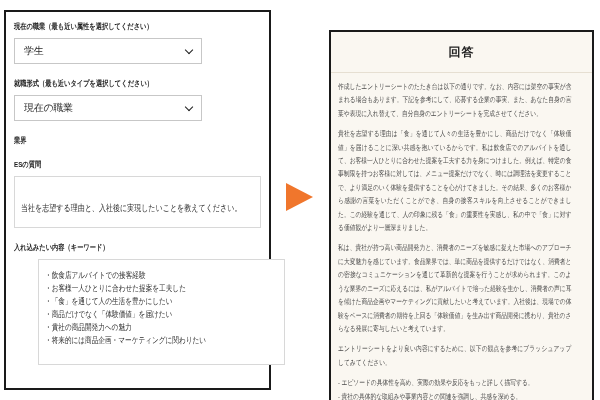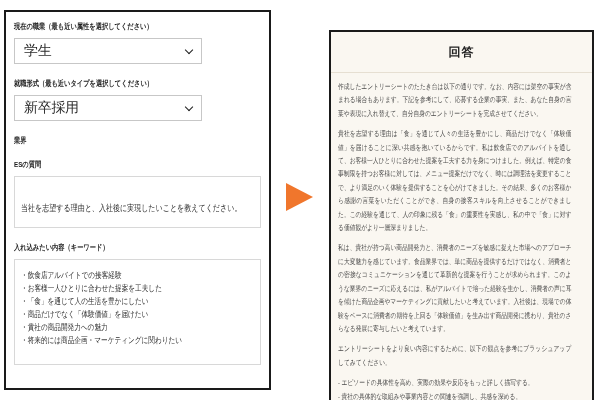--- a/index.html
+++ b/index.html
@@ -16,29 +16,29 @@
     font-size:8px;font-weight:700;color:#1d1d1d;white-space:nowrap;
     transform:scaleX(0.78);transform-origin:0 0;height:9px;line-height:9px;
     margin-top:15px;
   }
   .fld-label.first{margin-top:6px;}
   .selectbox{
     width:188px;height:26px;box-sizing:border-box;border:1px solid #c7c7c7;background:#fff;
     display:flex;align-items:center;justify-content:space-between;
     padding:0 9px;margin-top:7px;cursor:pointer;
   }
-  .select-value{font-size:14px;color:#2b2b2b;letter-spacing:-0.3px;}
+  .select-value{font-size:10px;color:#2b2b2b;letter-spacing:-0.3px;}
   .chev{width:5px;height:5px;border-right:1.6px solid #1d1d1d;border-bottom:1.6px solid #1d1d1d;
     transform:rotate(45deg);margin-top:-3px;}
   .textarea{
     box-sizing:border-box;width:100%;border:1px solid #d8d8d8;background:#fff;
     margin-top:7px;padding:25px 6px;overflow:hidden;
   }
   .textarea.es{height:40px;}
-  .textarea.keywords{height:106px;padding-top:9px;}
+  .textarea.keywords{height:106px;padding-top:9px;margin-left:24px;}
   .es-text{display:block;font-size:9px;color:#2e2e2e;white-space:nowrap;
     transform:scaleX(0.78);transform-origin:0 0;}
   .kw-list{transform:scaleX(0.78);transform-origin:0 0;width:310px;}
   .kw-line{font-size:8.5px;line-height:13px;color:#2e2e2e;white-space:nowrap;}
 
   
   .flow-arrow{
     position:absolute;left:286px;top:183px;width:0;height:0;
     border-top:14px solid transparent;border-bottom:14px solid transparent;
     border-left:27px solid #f0762c;
@@ -66,21 +66,21 @@
   <div class="panel panel-left">
 
     <div class="fld-label first">現在の職業（最も近い属性を選択してください）</div>
     <div class="selectbox">
       <span class="select-value">学生</span>
       <span class="chev"></span>
     </div>
 
     <div class="fld-label">就職形式（最も近いタイプを選択してください）</div>
     <div class="selectbox">
-      <span class="select-value">新卒採用</span>
+      <span class="select-value">現在の職業</span>
       <span class="chev"></span>
     </div>
 
     <div class="fld-label">業界</div>
 
     <div class="fld-label">ESの質問</div>
     <div class="textarea es">
       <span class="es-text">当社を志望する理由と、入社後に実現したいことを教えてください。</span>
     </div>
 

